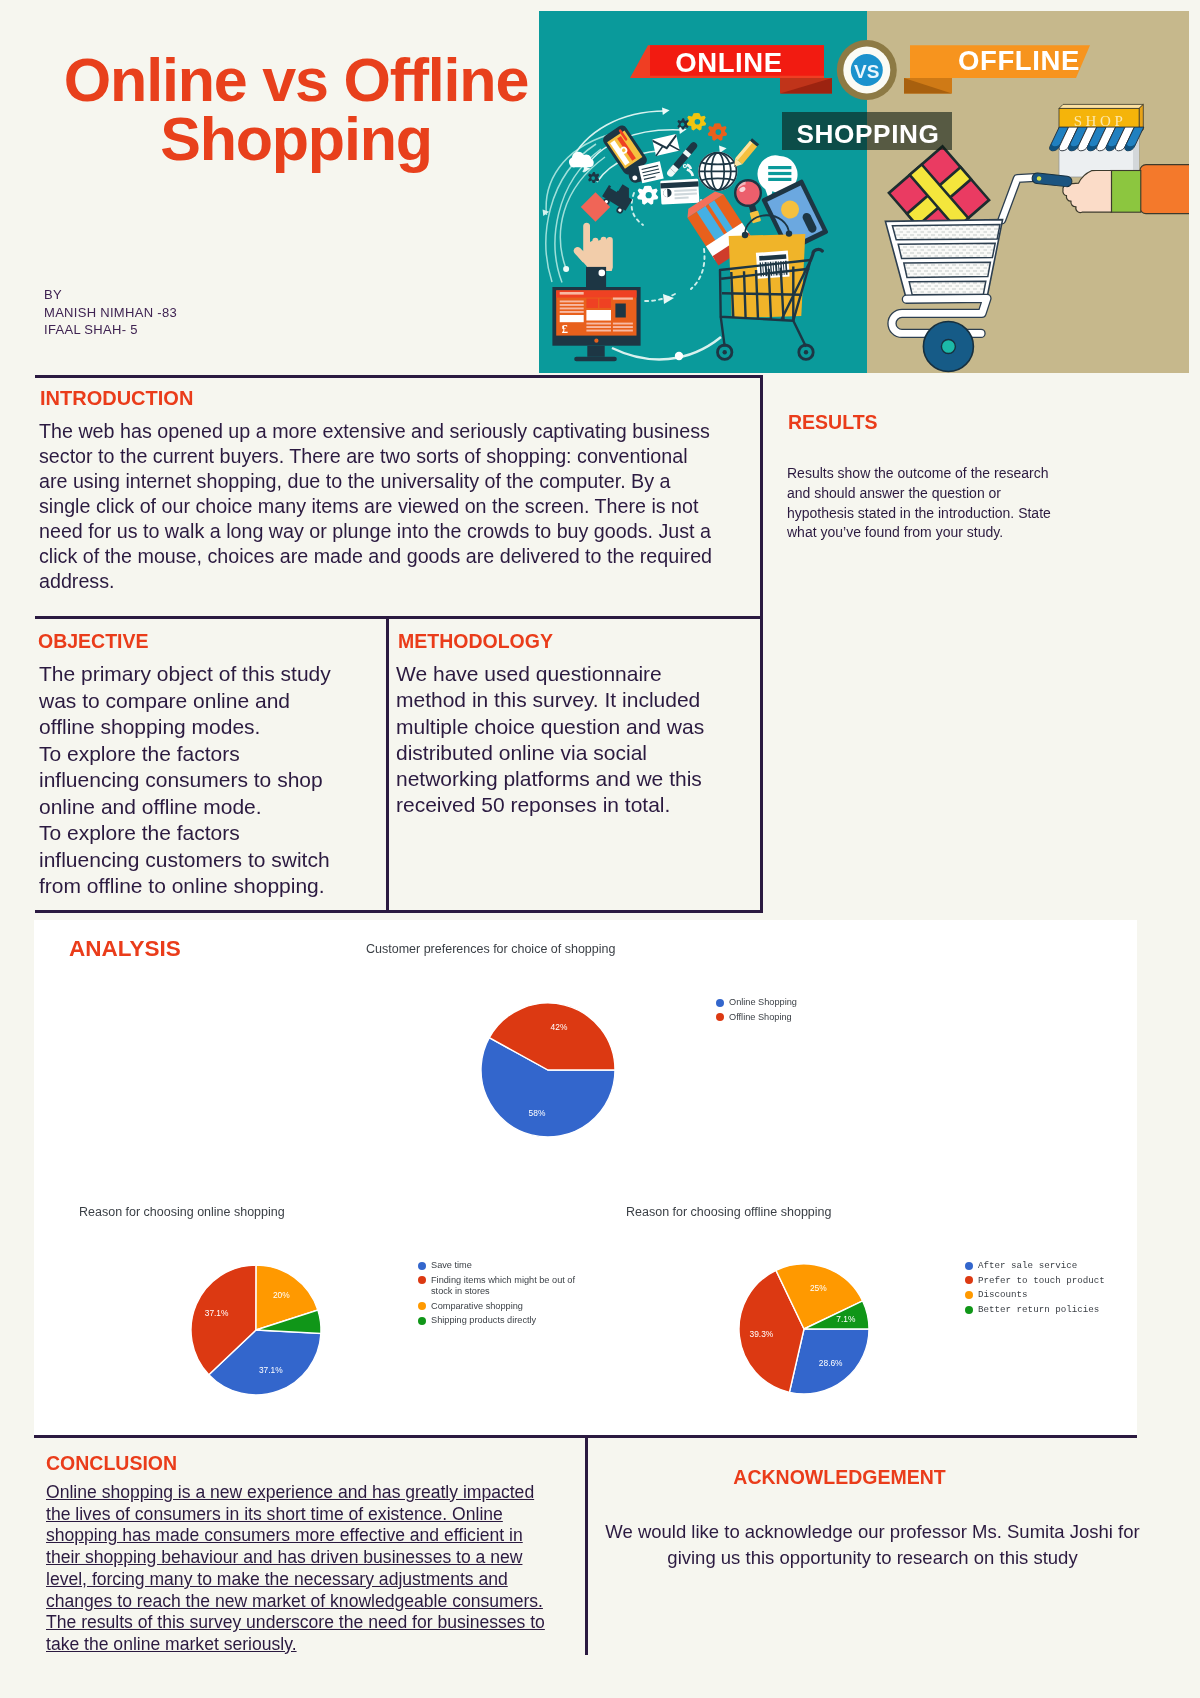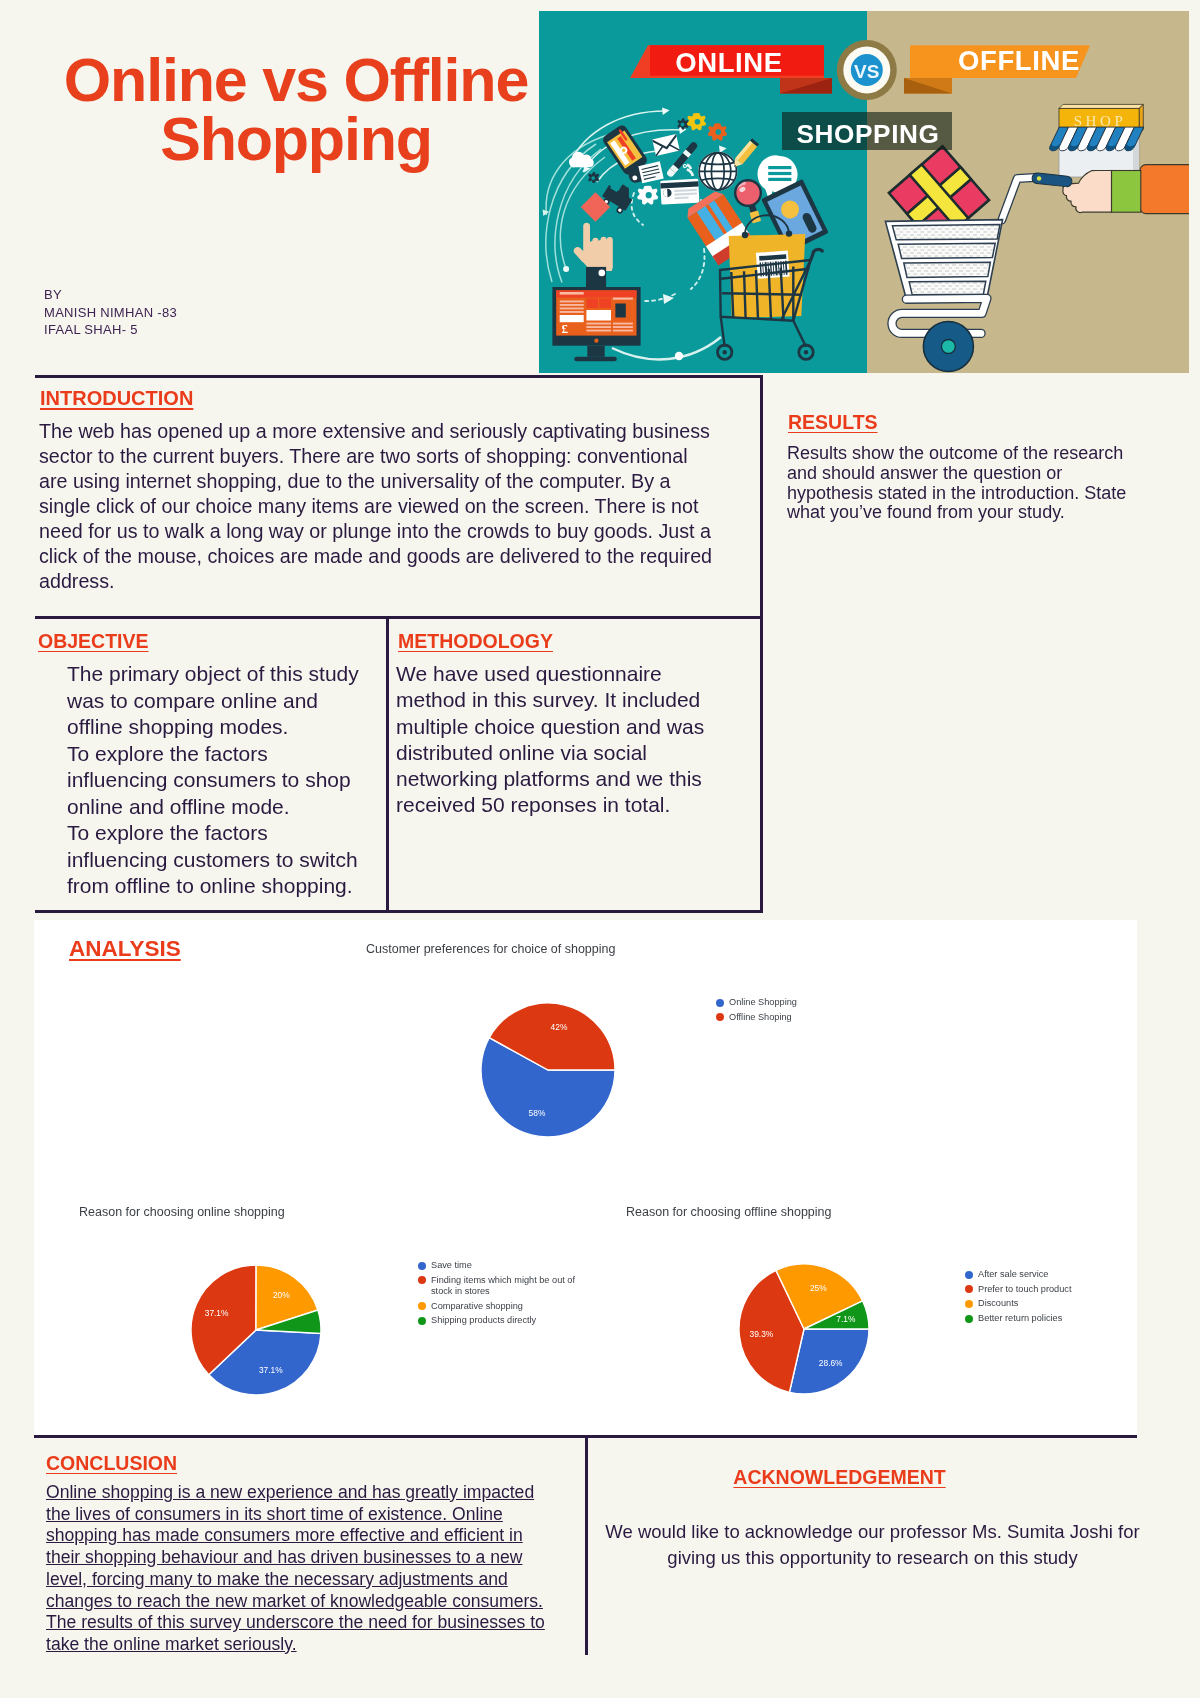--- a/index.html
+++ b/index.html
@@ -8,45 +8,45 @@
   .poster{position:absolute;left:0;top:0;width:1200px;height:1698px;}
 
   
   .title{position:absolute;left:36px;top:51px;width:520px;
          font-size:61px;font-weight:bold;line-height:58.5px;color:#e8401c;
          letter-spacing:-1.2px;margin:0;text-align:center;}
   .byline{position:absolute;left:44px;top:286px;font-size:13px;line-height:17.7px;
           color:#3f2352;letter-spacing:0.3px;}
 
   .headerimg{position:absolute;left:539px;top:11px;width:650px;height:362px;}
-  .hd{color:#ea3c1a;font-weight:bold;text-decoration:underline;text-underline-offset:3px;}
+  .hd{color:#ea3c1a;font-weight:bold;text-underline-offset:3px;}
 
   .box-intro{position:absolute;left:35px;top:375px;width:728px;height:241px;
              border-top:3px solid #2b1a40;border-right:3px solid #2b1a40;box-sizing:border-box;}
   .box-obj{position:absolute;left:35px;top:616px;width:354px;height:297px;
            border-top:3px solid #2b1a40;border-right:3px solid #2b1a40;
            border-bottom:3px solid #2b1a40;box-sizing:border-box;}
   .box-meth{position:absolute;left:389px;top:616px;width:374px;height:297px;
             border-top:3px solid #2b1a40;border-right:3px solid #2b1a40;
             border-bottom:3px solid #2b1a40;box-sizing:border-box;}
 
   .h-intro{position:absolute;left:40px;top:387px;font-size:20px;}
   .p-intro{position:absolute;left:39px;top:419px;width:700px;font-size:19.7px;
            line-height:25px;color:#2b1a40;white-space:nowrap;}
 
   .h-obj{position:absolute;left:38px;top:630px;font-size:19.5px;}
   .p-obj{position:absolute;left:39px;top:661px;width:330px;font-size:21px;
-         line-height:26.5px;color:#2b1a40;white-space:nowrap;margin-left:28px;}
+         line-height:26.5px;color:#2b1a40;white-space:nowrap;}
 
   .h-meth{position:absolute;left:398px;top:630px;font-size:19.5px;}
   .p-meth{position:absolute;left:396px;top:661px;width:360px;font-size:21px;
           line-height:26.3px;color:#2b1a40;white-space:nowrap;}
 
   .h-res{position:absolute;left:788px;top:411px;font-size:19.5px;}
-  .p-res{position:absolute;left:787px;top:444px;width:345px;font-size:18px;
+  .p-res{position:absolute;left:787px;top:464px;width:345px;font-size:14px;
          line-height:19.8px;color:#2b1a40;white-space:nowrap;}
 
   
   .analysis{position:absolute;left:34px;top:920px;width:1103px;height:515px;background:#ffffff;}
   .h-ana{position:absolute;left:69px;top:936px;font-size:22.5px;}
 
   
   .chart{position:absolute;}
   .ctitle{position:absolute;font-size:12.5px;color:#3a3f45;white-space:nowrap;}
   .pie{position:absolute;}
@@ -61,21 +61,21 @@
   .chart1 .legend{left:366px;top:67px;width:120px;}
 
   .chart2{left:60px;top:1200px;width:500px;height:200px;}
   .chart2 .ctitle{left:19px;top:5px;}
   .chart2 .pie{left:116px;top:50px;width:160px;height:160px;}
   .chart2 .legend{left:358px;top:60px;width:170px;}
 
   .chart3{left:610px;top:1200px;width:500px;height:200px;}
   .chart3 .ctitle{left:16px;top:5px;}
   .chart3 .pie{left:114px;top:49px;width:160px;height:160px;}
-  .chart3 .legend{left:355px;top:69px;width:170px;}
+  .chart3 .legend{left:355px;top:60px;width:170px;font-family:Liberation Mono, monospace;}
 
   
   .rule-bot{position:absolute;left:34px;top:1435px;width:1103px;height:3px;background:#2b1a40;}
   .divider-bot{position:absolute;left:585px;top:1437px;width:3px;height:218px;background:#2b1a40;}
 
   .h-con{position:absolute;left:46px;top:1452px;font-size:19.5px;}
   .p-con{position:absolute;left:46px;top:1482px;width:560px;font-size:17.57px;
          line-height:21.7px;color:#2b1a40;white-space:nowrap;text-decoration:underline;}
 
   .h-ack{position:absolute;left:562px;top:1466px;width:555px;text-align:center;font-size:19.5px;}

